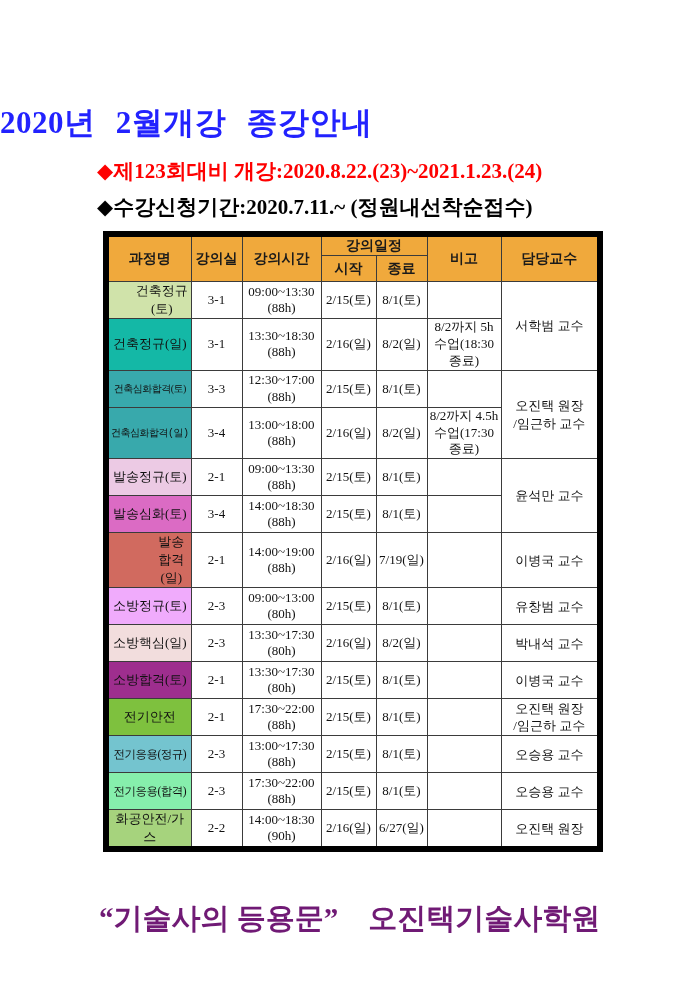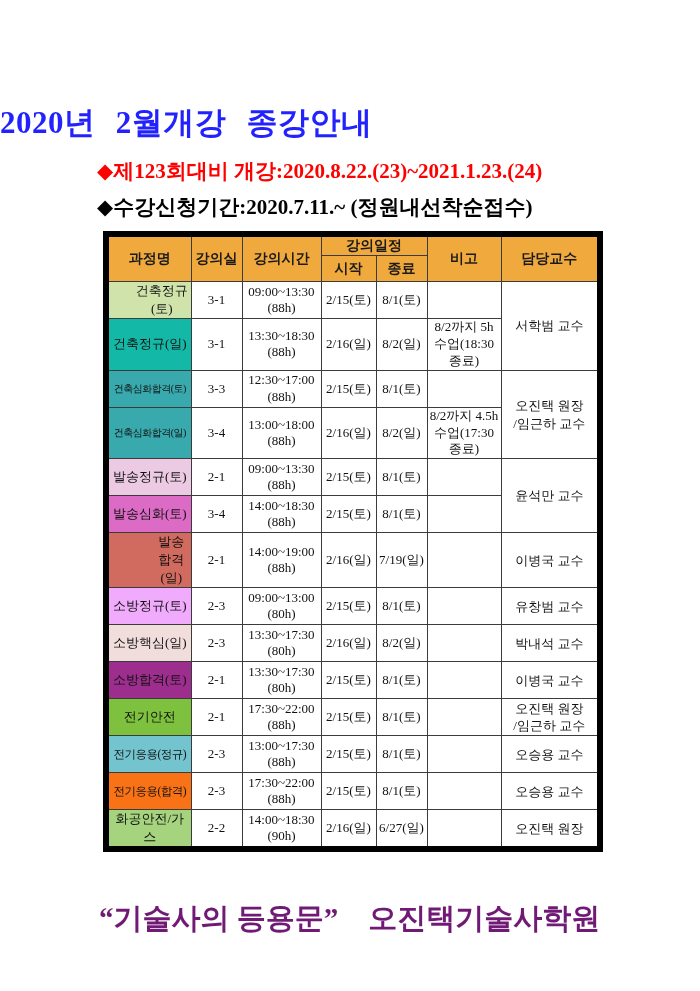--- a/index.html
+++ b/index.html
@@ -132,21 +132,21 @@
         <tr>
           <td class="course long" style="background: rgb(56, 169, 172);">건축심화합격(토)</td>
           <td class="room">3-3</td>
           <td class="time">12:30~17:00<br>(88h)</td>
           <td class="start">2/15(토)</td>
           <td class="end">8/1(토)</td>
           <td class="note"></td>
           <td class="prof" rowspan="2">오진택 원장<br>/임근하 교수</td>
         </tr>
         <tr>
-          <td class="course long" style="background: rgb(56, 169, 172);">건축심화합격(일)</td>
+          <td class="course long" style="background: rgb(56, 169, 172); font-family: Liberation Mono, monospace;">건축심화합격(일)</td>
           <td class="room">3-4</td>
           <td class="time">13:00~18:00<br>(88h)</td>
           <td class="start">2/16(일)</td>
           <td class="end">8/2(일)</td>
           <td class="note">8/2까지 4.5h<br>수업(17:30종료)</td>
         </tr>
         <tr>
           <td class="course" style="background: rgb(236, 202, 228);">발송정규(토)</td>
           <td class="room">2-1</td>
           <td class="time">09:00~13:30<br>(88h)</td>
@@ -211,21 +211,21 @@
         <tr>
           <td class="course mid" style="background: rgb(116, 196, 207);">전기응용(정규)</td>
           <td class="room">2-3</td>
           <td class="time">13:00~17:30<br>(88h)</td>
           <td class="start">2/15(토)</td>
           <td class="end">8/1(토)</td>
           <td class="note"></td>
           <td class="prof">오승용 교수</td>
         </tr>
         <tr>
-          <td class="course mid" style="background: #f97316;">전기응용(합격)</td>
+          <td class="course mid" style="background: #86efac;">전기응용(합격)</td>
           <td class="room">2-3</td>
           <td class="time">17:30~22:00<br>(88h)</td>
           <td class="start">2/15(토)</td>
           <td class="end">8/1(토)</td>
           <td class="note"></td>
           <td class="prof">오승용 교수</td>
         </tr>
         <tr>
           <td class="course" style="background: rgb(166, 211, 125);">화공안전/가스</td>
           <td class="room">2-2</td>

